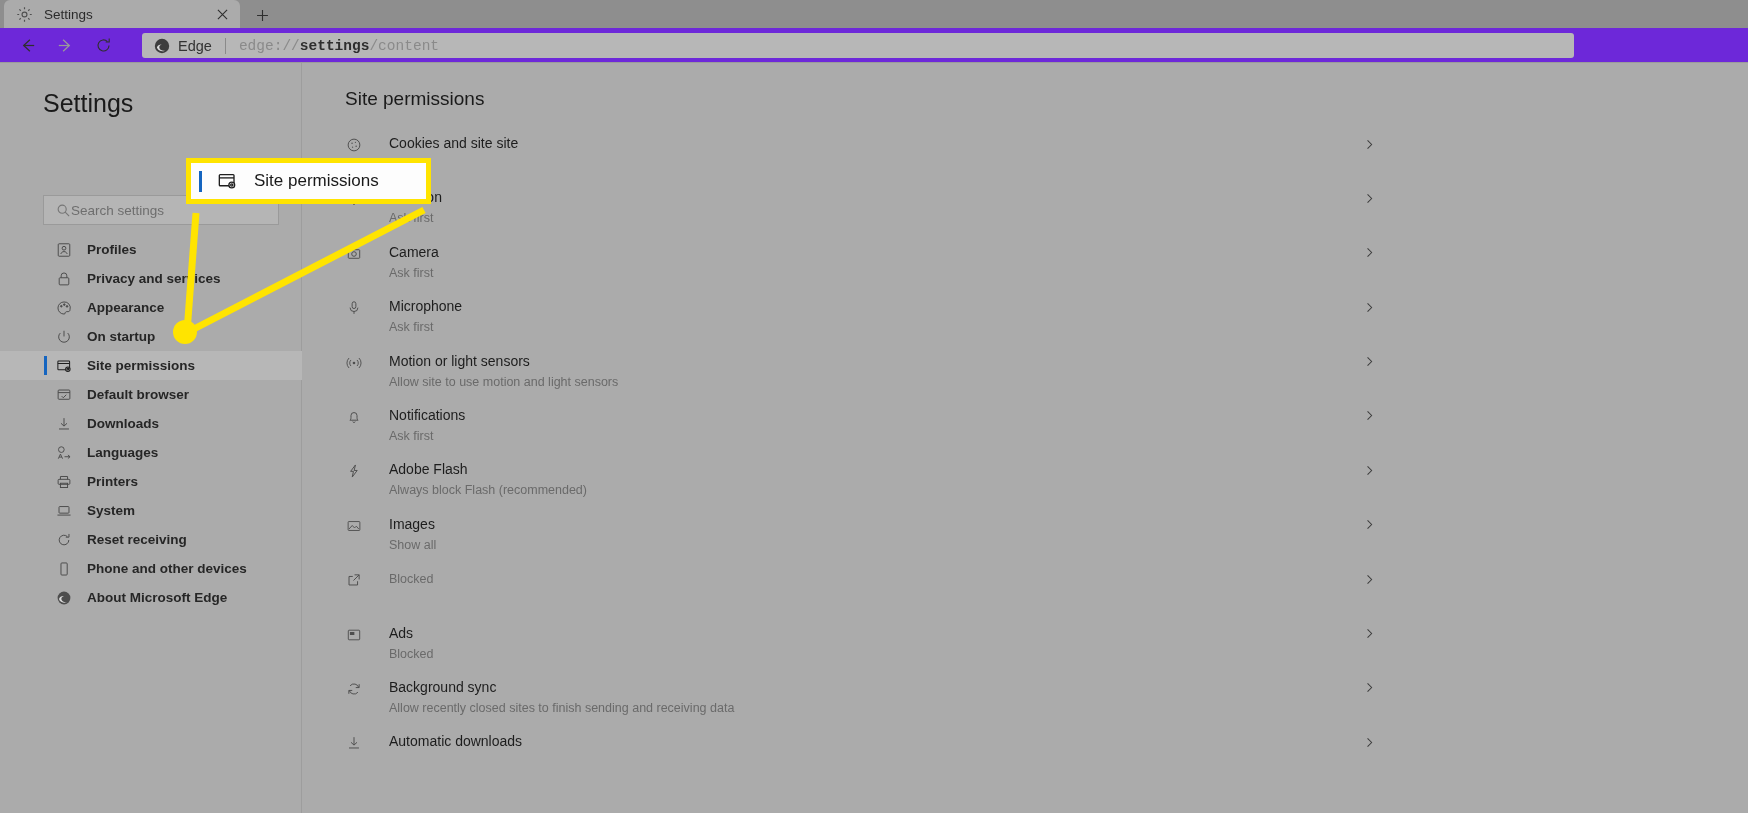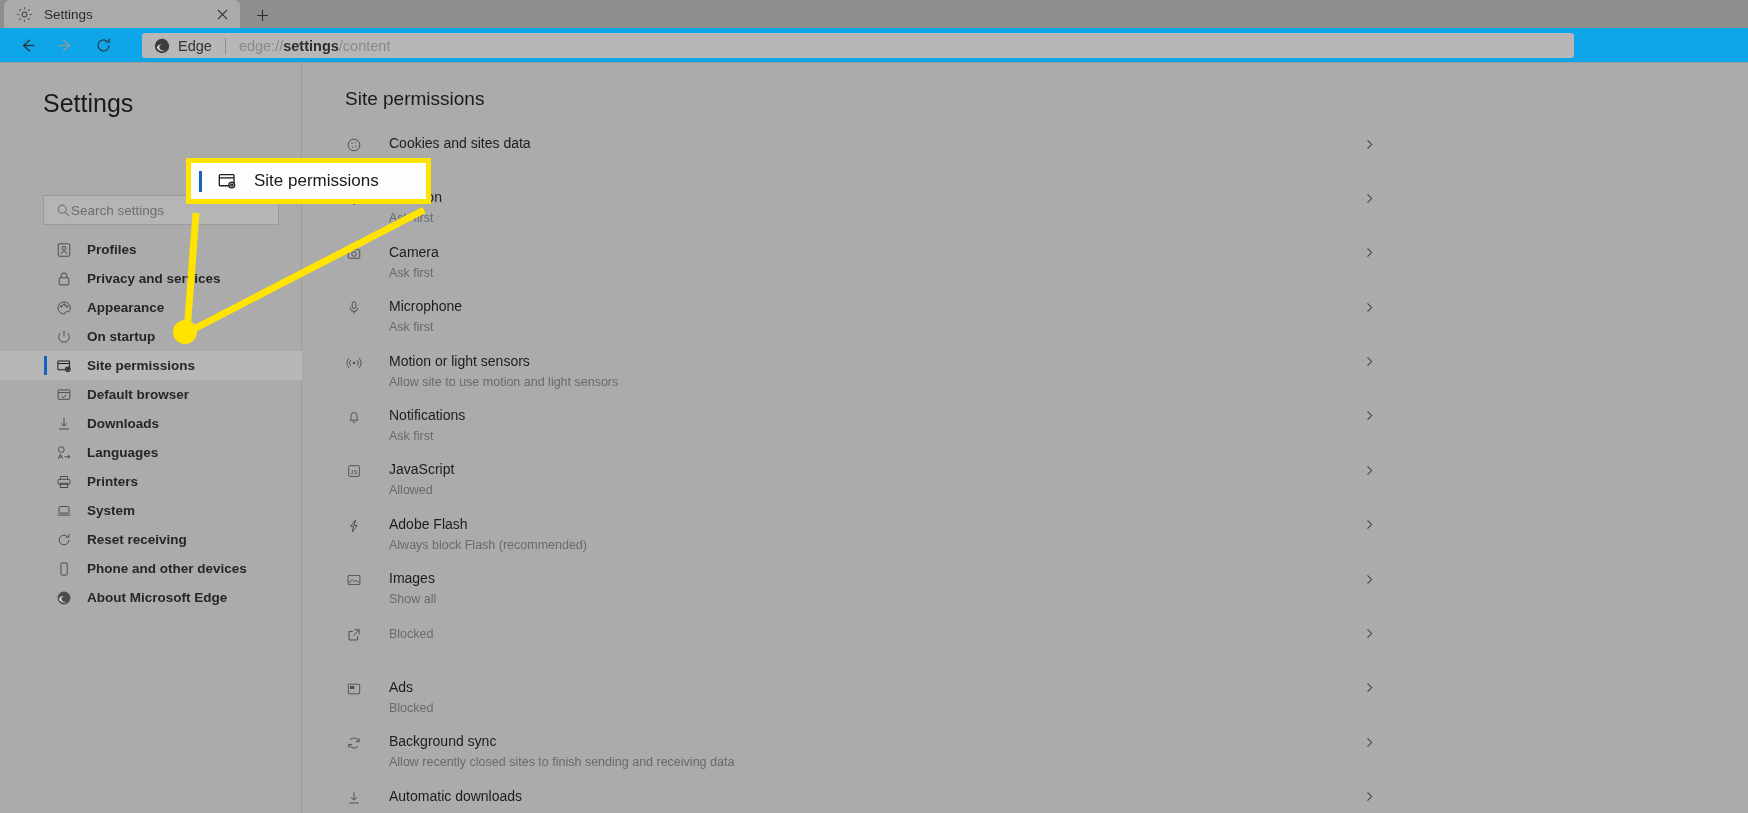--- a/index.html
+++ b/index.html
@@ -41,21 +41,21 @@
     position: absolute; left: 249px; top: 3px;
     width: 26px; height: 24px;
     display: flex; align-items: center; justify-content: center;
     font-size: 20px; color: #2f2f2f; font-weight: 300; line-height: 1;
   }
 
   
   .toolbar {
     position: absolute; top: 28px; left: 0;
     width: 1748px; height: 34px;
-    background: #0ea5e9;
+    background: #6d28d9;
     display: flex; align-items: center;
   }
   .navbtn {
     width: 32px; height: 32px; margin-left: 6px;
     display: flex; align-items: center; justify-content: center;
   }
   .navbtn:first-child { margin-left: 11px; }
   .navbtn svg { display: block; }
 
   .omnibox {
@@ -69,21 +69,21 @@
   .ob-edge-icon { width: 16px; height: 16px; flex: 0 0 auto; }
   .ob-brand {
     font-size: 14.5px; color: #333;
     margin-left: 8px; white-space: nowrap;
   }
   .ob-sep {
     width: 1px; height: 16px; background: #8a8a8a;
     margin: 0 13px;
   }
   .ob-url {
-    font-size: 14.5px; color: #8a8a8a; white-space: nowrap;
+    font-size: 14.5px; color: #8a8a8a; white-space: nowrap; font-family: Liberation Mono, monospace;
   }
   .ob-url b { color: #2e2e2e; font-weight: 600; }
 
   .tbicon {
     position: absolute; top: 31px;
     width: 28px; height: 28px;
     display: flex; align-items: center; justify-content: center;
   }
   #fav-icon   { left: 1618px; }
   #coll-icon  { left: 1665px; }
@@ -459,21 +459,21 @@
           <span class="ricon">
             <svg viewBox="0 0 18 18" width="16" height="16" fill="none" stroke="#3a3a3a" stroke-width="1.1">
               <circle cx="9" cy="9" r="6.6"></circle>
                 <circle cx="6.8" cy="7" r=".8" fill="#3a3a3a" stroke="none"></circle>
               <circle cx="10.6" cy="6" r=".7" fill="#3a3a3a" stroke="none"></circle>
                 <circle cx="11.4" cy="10.4" r=".8" fill="#3a3a3a" stroke="none"></circle>
               <circle cx="7.4" cy="11.4" r=".7" fill="#3a3a3a" stroke="none"></circle>
             </svg>
           </span>
           <span class="rtext">
-            <span class="rlabel" style="display:block">Cookies and sites data</span>
+            <span class="rlabel" style="display:block">Cookies and site site</span>
           </span>
           <span class="rchev">
             <svg viewBox="0 0 16 16" width="13" height="13" fill="none" stroke="#3c3c3c" stroke-width="1.25">
                 <path d="M5.6 2.8L10.6 8l-5 5.2"></path>
               </svg>
           </span>
         </div>
 
         <div class="row">
           <span class="ricon">
@@ -560,37 +560,20 @@
             <span class="rlabel" style="display:block">Notifications</span>
             <span class="rsub" style="display:block">Ask first</span>
           </span>
           <span class="rchev">
             <svg viewBox="0 0 16 16" width="13" height="13" fill="none" stroke="#3c3c3c" stroke-width="1.25">
                 <path d="M5.6 2.8L10.6 8l-5 5.2"></path>
               </svg>
           </span>
         </div>
 
-        <div class="row">
-          <span class="ricon">
-            <svg viewBox="0 0 18 18" width="16" height="16" fill="none" stroke="#3a3a3a" stroke-width="1.05">
-              <rect x="3" y="3" width="12" height="12" rx=".8"></rect>
-              <text x="9" y="12" font-size="7" fill="#3a3a3a" stroke="none" text-anchor="middle" font-family="Liberation Sans, sans-serif">JS</text>
-            </svg>
-          </span>
-          <span class="rtext">
-            <span class="rlabel" style="display:block">JavaScript</span>
-            <span class="rsub" style="display:block">Allowed</span>
-          </span>
-          <span class="rchev">
-            <svg viewBox="0 0 16 16" width="13" height="13" fill="none" stroke="#3c3c3c" stroke-width="1.25">
-                <path d="M5.6 2.8L10.6 8l-5 5.2"></path>
-              </svg>
-          </span>
-        </div>
 
         <div class="row">
           <span class="ricon">
             <svg viewBox="0 0 18 18" width="16" height="16" fill="none" stroke="#3a3a3a" stroke-width="1.1">
               <path d="M10.6 2.2L5.2 9.4h3.2l-1.4 6.4 5.6-7.4H9.2z"></path>
             </svg>
           </span>
           <span class="rtext">
             <span class="rlabel" style="display:block">Adobe Flash</span>
             <span class="rsub" style="display:block">Always block Flash (recommended)</span>

